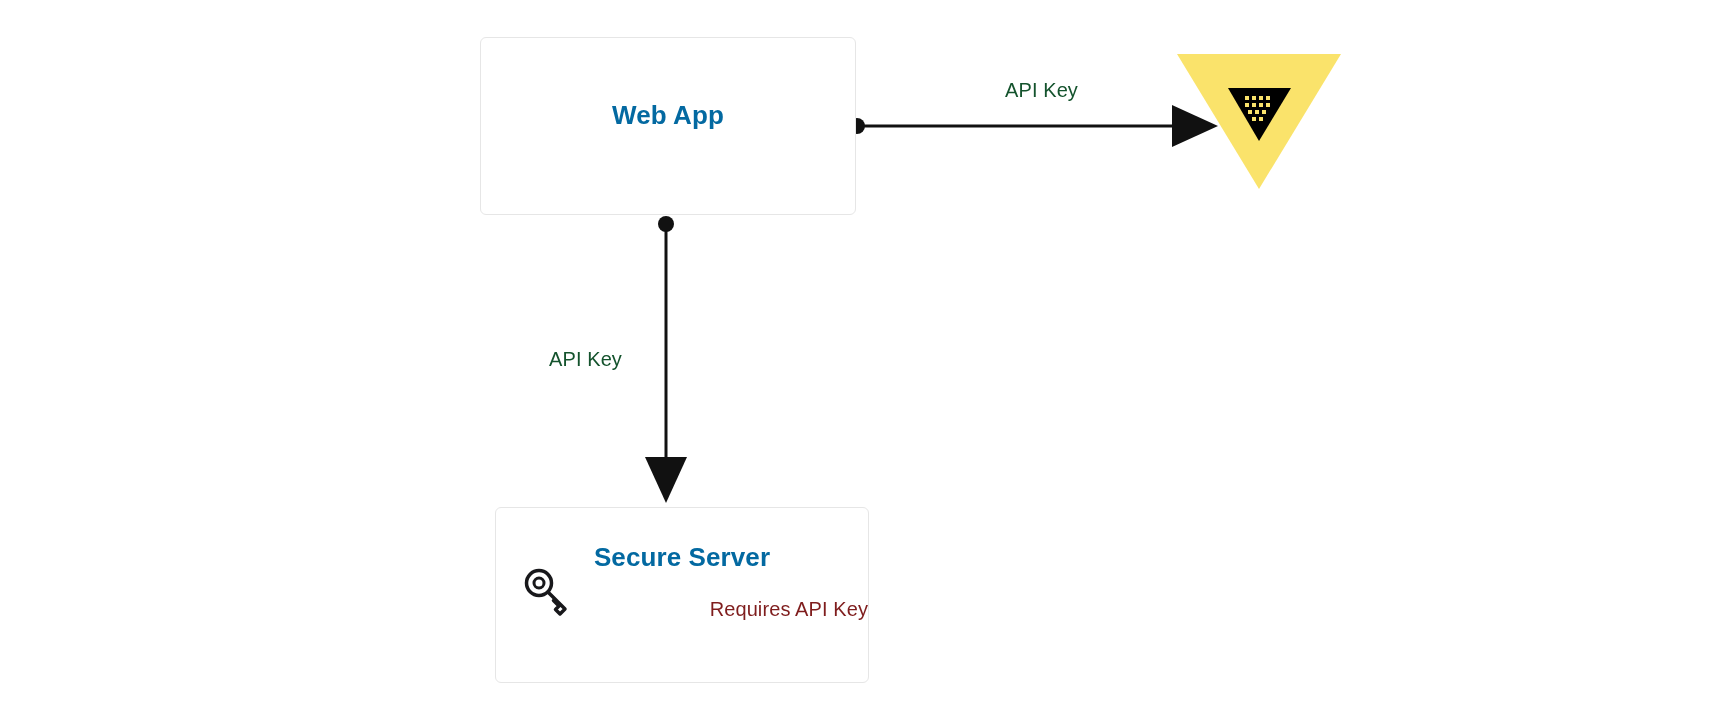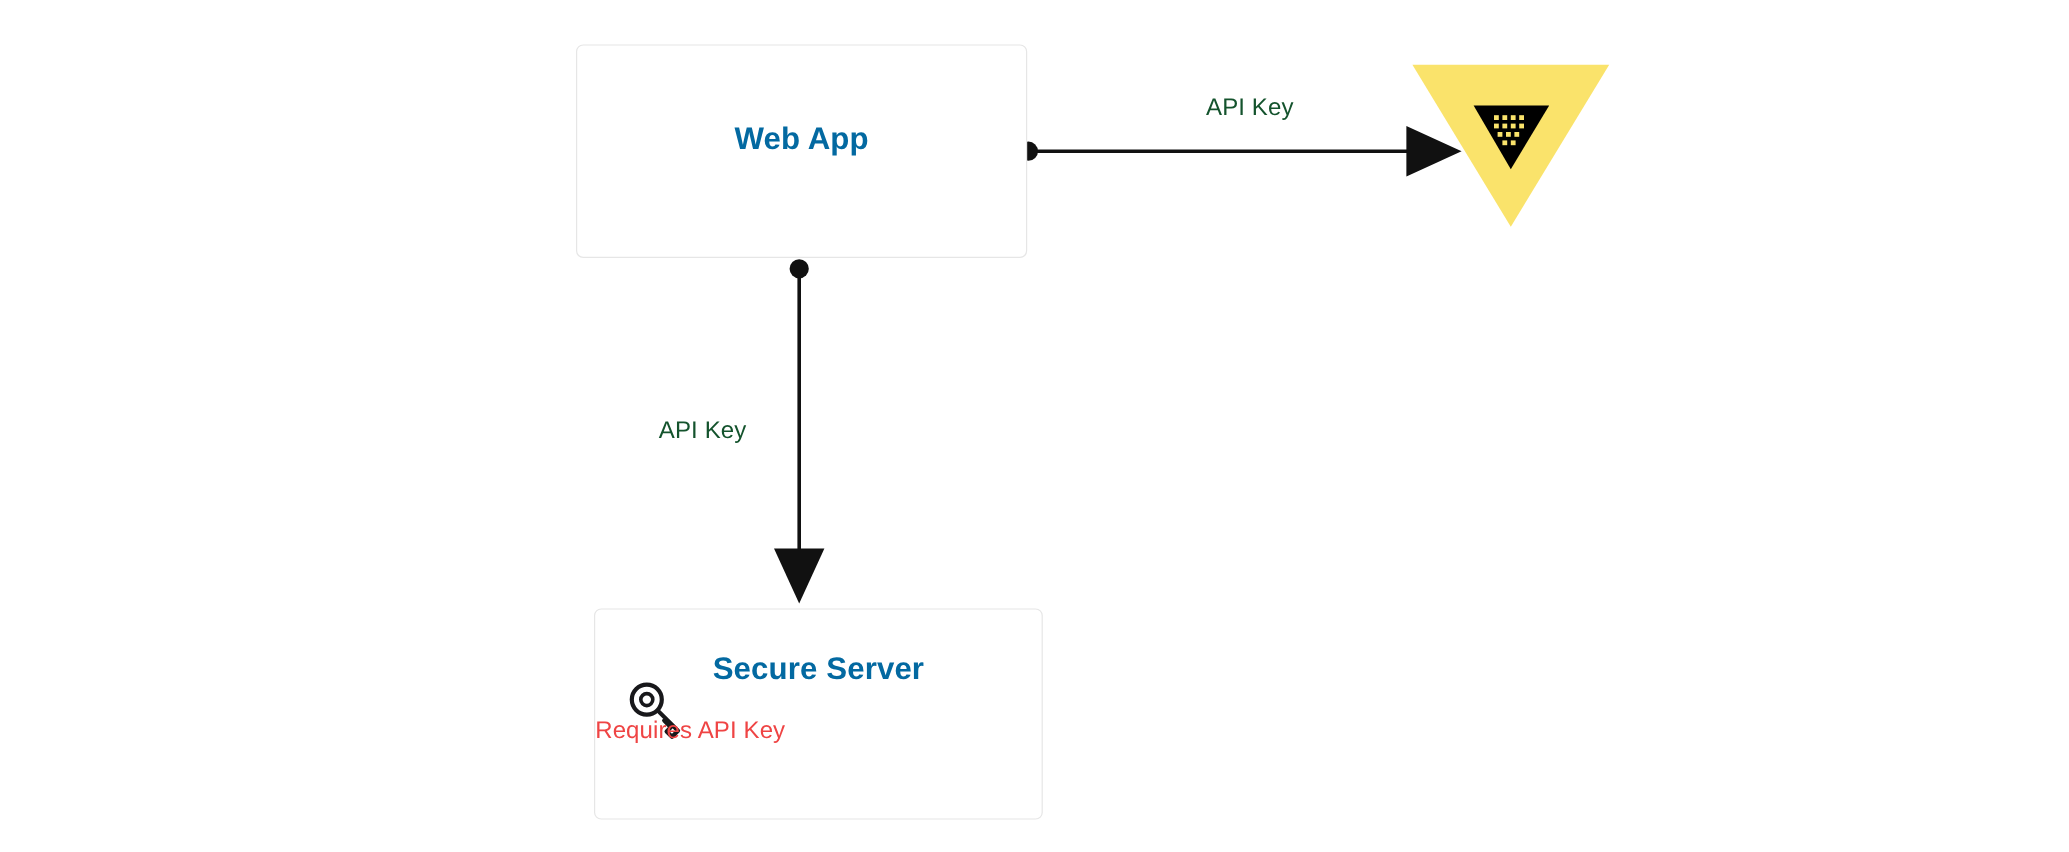--- a/index.html
+++ b/index.html
@@ -63,23 +63,23 @@
 
   #secure-server-title {
     top: 34px;
     font-size: 26px;
   }
 
   #secure-server-subtitle {
     position: absolute;
     top: 90px;
     width: 100%;
-    text-align: left;
+    text-align: right;
     font-size: 20px;
-    color: #ef4444;
+    color: #7f1d1d;
     letter-spacing: 0.1px;
   }
 
   
   #key-icon {
     position: absolute;
     left: 22px;
     top: 54px;
     width: 60px;
     height: 60px;

